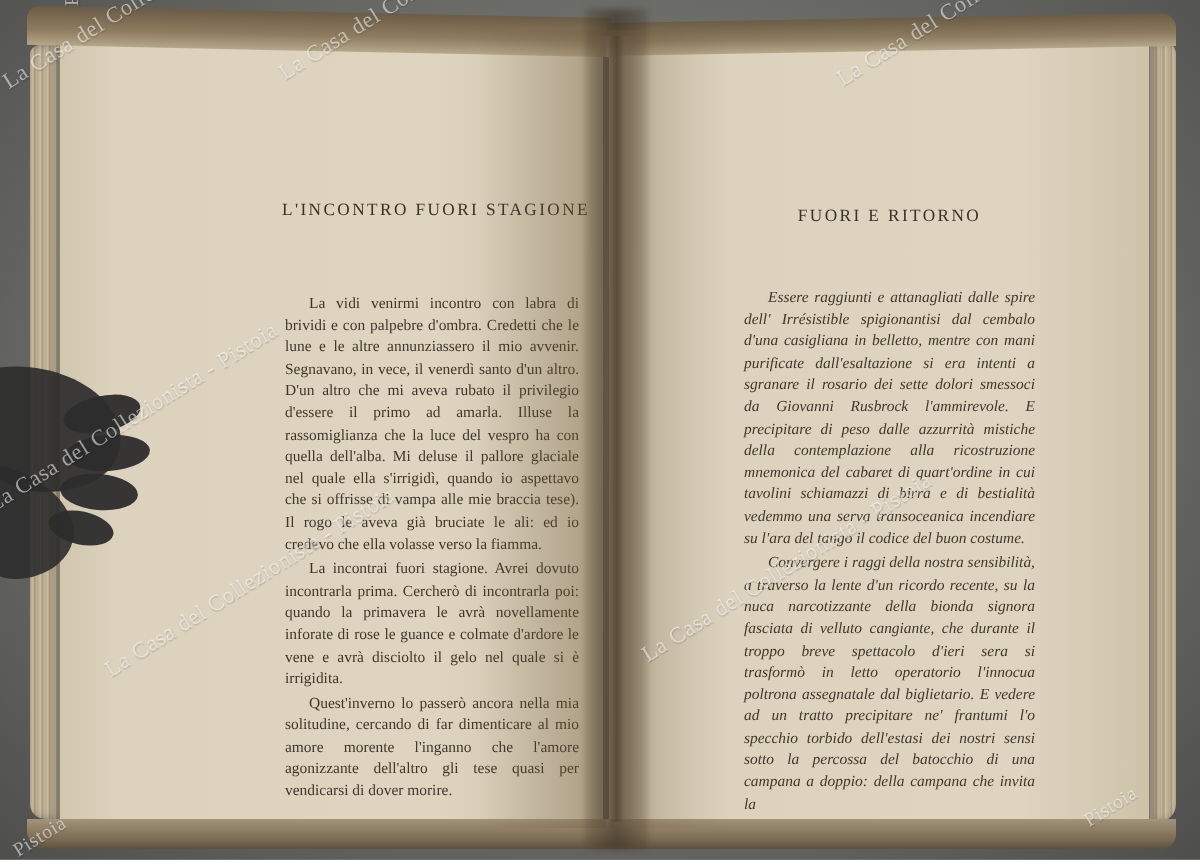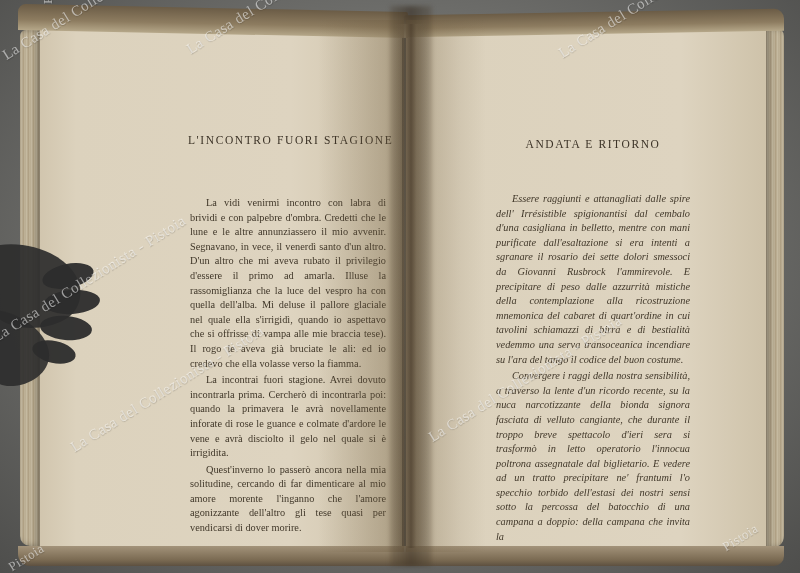--- a/index.html
+++ b/index.html
@@ -260,21 +260,21 @@
     <div class="left-head">
       <div class="running-head">L'INCONTRO FUORI STAGIONE</div>
     </div>
     <div class="text-col left-text">
       <p class="para">La vidi venirmi incontro con labra di brividi e con palpebre d'ombra. Credetti che le lune e le altre annunziassero il mio avvenir. Segnavano, in vece, il venerdì santo d'un altro. D'un altro che mi aveva rubato il privilegio d'essere il primo ad amarla. Illuse la rassomiglianza che la luce del vespro ha con quella dell'alba. Mi deluse il pallore glaciale nel quale ella s'irrigidì, quando io aspettavo che si offrisse di vampa alle mie braccia tese). Il rogo le aveva già bruciate le ali: ed io credevo che ella volasse verso la fiamma.</p>
       <p class="para">La incontrai fuori stagione. Avrei dovuto incontrarla prima. Cercherò di incontrarla poi: quando la primavera le avrà novellamente inforate di rose le guance e colmate d'ardore le vene e avrà disciolto il gelo nel quale si è irrigidita.</p>
       <p class="para">Quest'inverno lo passerò ancora nella mia solitudine, cercando di far dimenticare al mio amore morente l'inganno che l'amore agonizzante dell'altro gli tese quasi per vendicarsi di dover morire.</p>
     </div>
 
     <div class="right-head">
-      <div class="running-head">ANDATA E RITORNO</div>
+      <div class="running-head">FUORI E RITORNO</div>
     </div>
     <div class="text-col right-text">
       <p class="para">Essere raggiunti e attanagliati dalle spire dell' Irrésistible  spigionantisi dal cembalo d'una casigliana in belletto, mentre con mani purificate dall'esaltazione si era intenti a sgranare il rosario dei sette dolori smessoci da Giovanni Rusbrock l'ammirevole. E precipitare di peso dalle azzurrità mistiche della contemplazione alla ricostruzione mnemonica del cabaret di quart'ordine in cui tavolini schiamazzi di birra e di bestialità vedemmo una serva transoceanica incendiare su l'ara del tango il codice del buon costume.</p>
       <p class="para">Convergere i raggi della nostra sensibilità, a traverso la lente d'un ricordo recente, su la nuca narcotizzante della bionda signora fasciata di velluto cangiante, che durante il troppo breve spettacolo d'ieri sera si trasformò in letto operatorio l'innocua poltrona assegnatale dal biglietario. E vedere ad un tratto precipitare ne' frantumi l'o specchio torbido dell'estasi dei nostri sensi sotto la percossa del batocchio di una campana a doppio: della campana che invita la</p>
     </div>
 
     <div class="curve-left"></div>
     <div class="curve-right"></div>
     <div class="gutter"></div>
 

